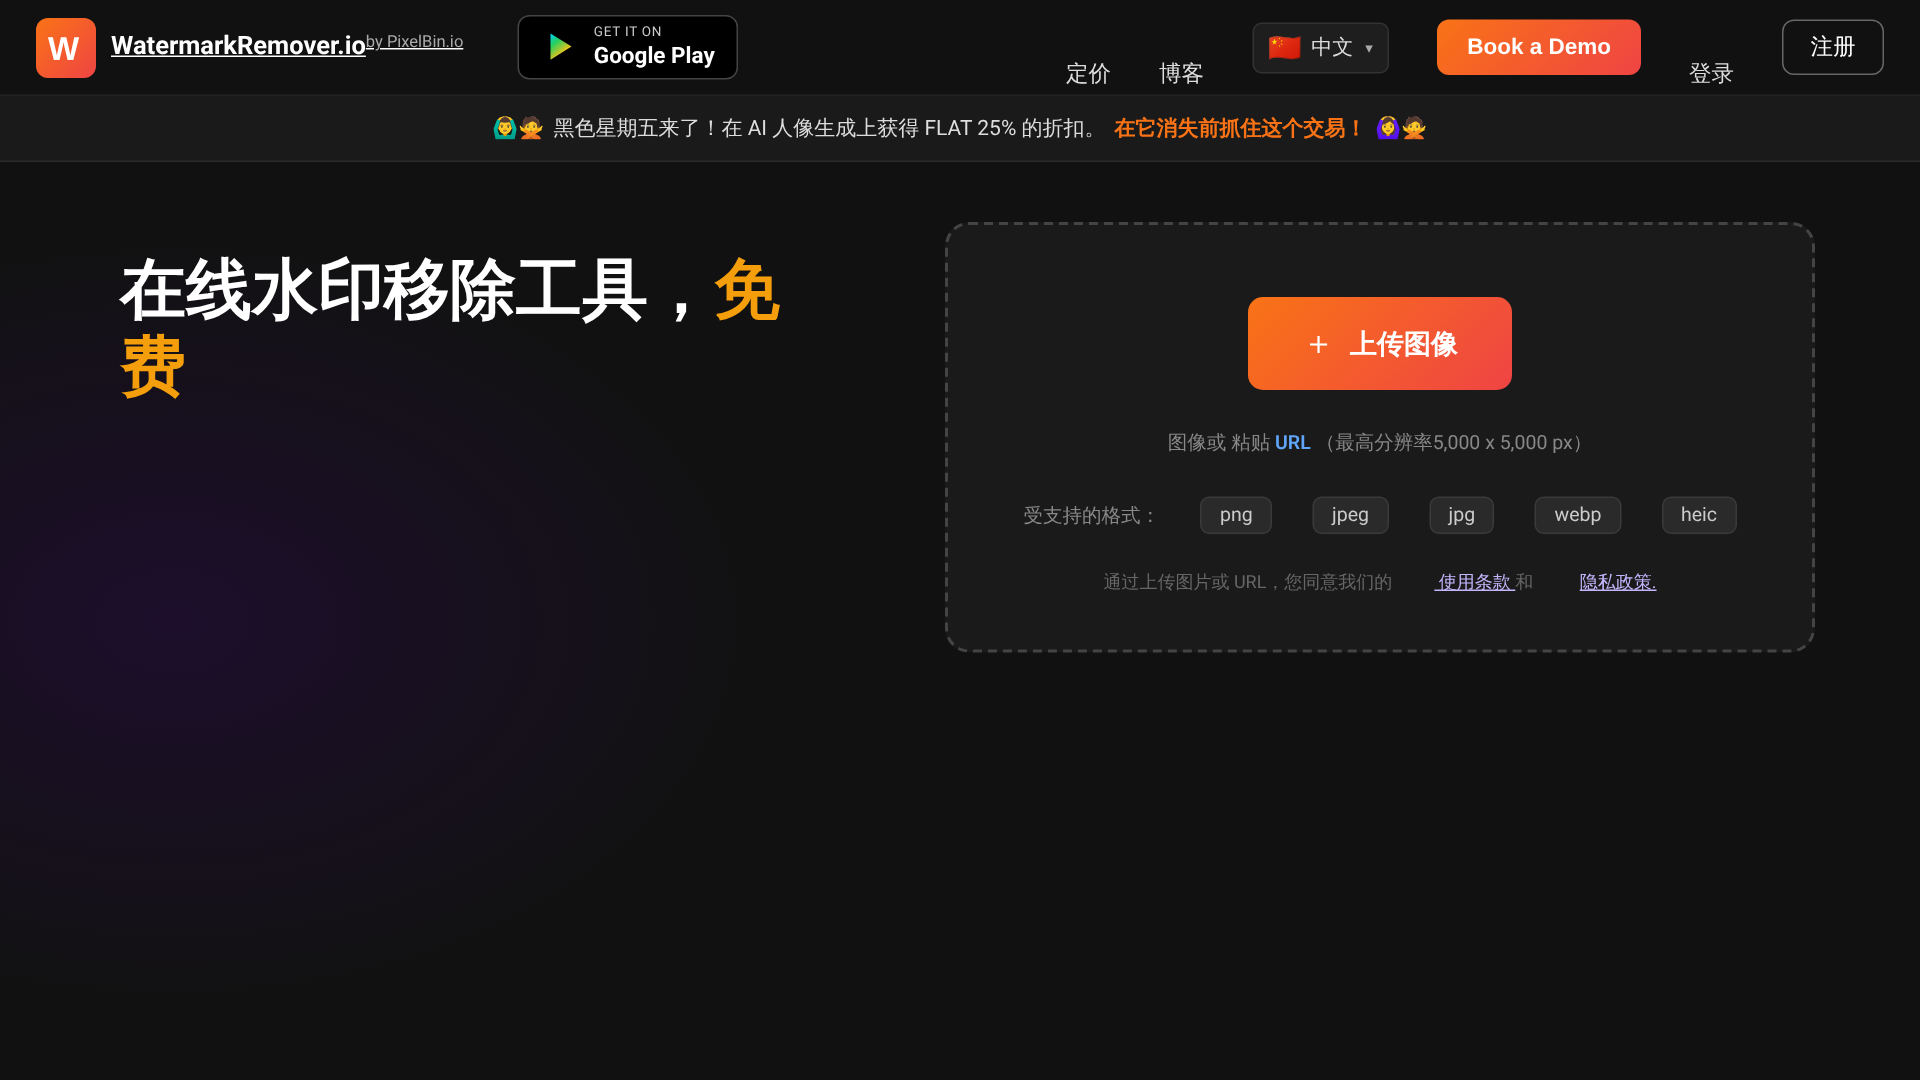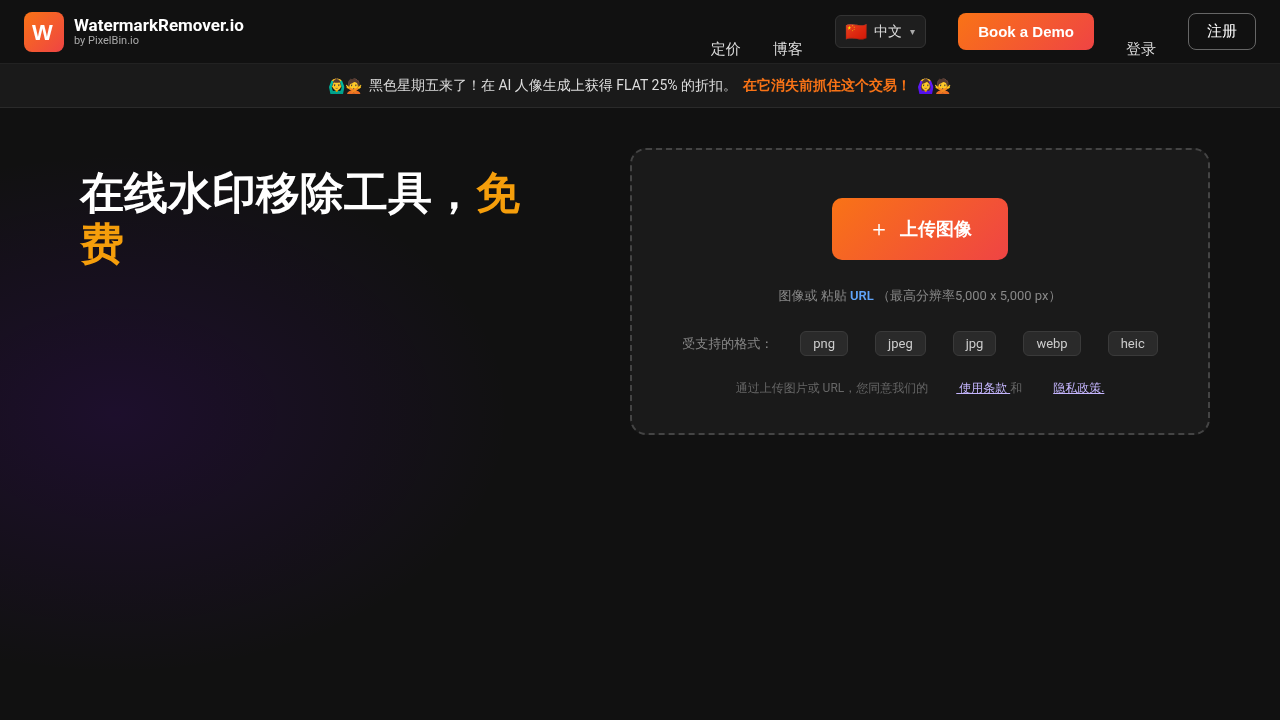--- a/index.html
+++ b/index.html
@@ -32,22 +32,23 @@
       color: inherit;
     }
 
     .logo-icon {
       width: 40px;
       height: 40px;
     }
 
     .logo-text-block {
       display: flex;
-      flex-direction: column;
+      flex-direction: row;
       line-height: 1.1;
+      text-decoration: underline;
     }
 
     .logo-title {
       font-size: 17px;
       font-weight: 700;
       color: #fff;
     }
 
     .logo-subtitle {
       font-size: 11px;
@@ -324,20 +325,40 @@
         </linearGradient>
       </defs>
       <text x="8" y="28" font-size="22" font-weight="900" fill="white" font-family="Arial">W</text>
     </svg>
     <div class="logo-text-block">
       <span class="logo-title">WatermarkRemover.io</span>
       <span class="logo-subtitle">by PixelBin.io</span>
     </div>
   </a>
 
+  <a class="google-play-btn" href="#">
+
+    <svg class="play-icon" viewBox="0 0 32 32" xmlns="http://www.w3.org/2000/svg">
+      <rect width="32" height="32" rx="6" fill="#000"></rect>
+
+      <polygon points="8,6 24,16 8,26" fill="url(#playGrad1)"></polygon>
+      <defs>
+        <linearGradient id="playGrad1" x1="8" y1="6" x2="24" y2="26" gradientUnits="userSpaceOnUse">
+          <stop offset="0%" stop-color="#00d2ff"></stop>
+          <stop offset="30%" stop-color="#23cf5f"></stop>
+          <stop offset="70%" stop-color="#f5c518"></stop>
+          <stop offset="100%" stop-color="#ef4444"></stop>
+        </linearGradient>
+      </defs>
+    </svg>
+    <div class="google-play-text-block">
+      <span class="get-it-on">GET IT ON</span>
+      <span class="google-play-label">Google Play</span>
+    </div>
+  </a>
 
   <nav>
     <span class="nav-link">定价</span>
     <span class="nav-link">博客</span>
 
     <div class="lang-selector">
       <span class="flag-icon">🇨🇳</span>
       <span class="lang-label">中文</span>
       <span class="chevron-down">▾</span>
     </div>

